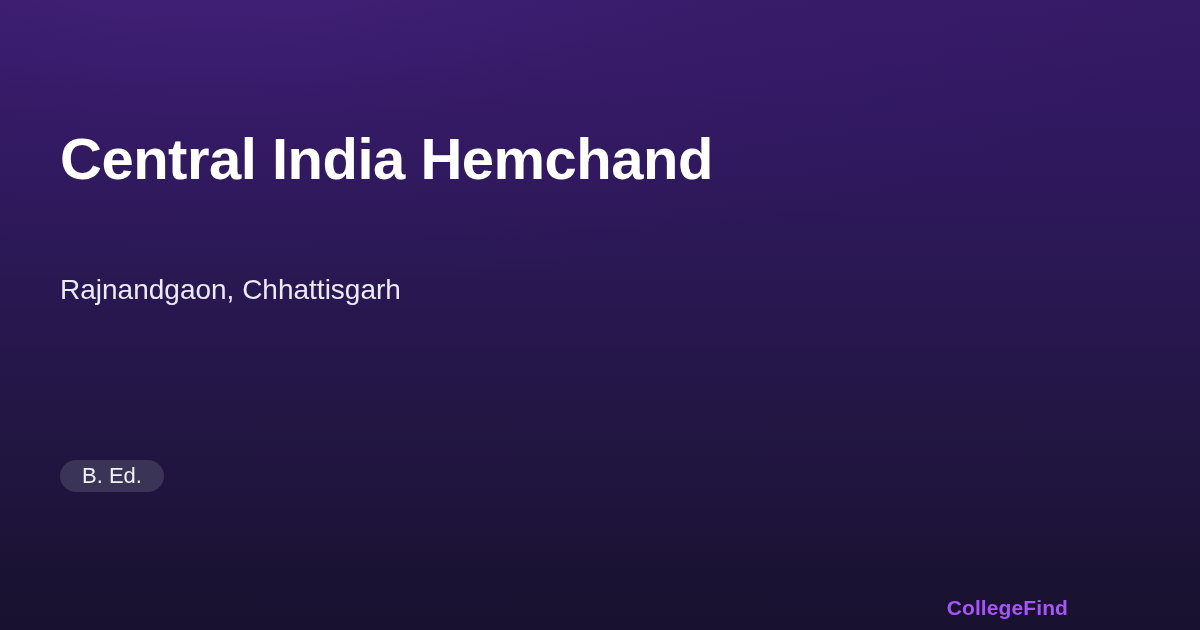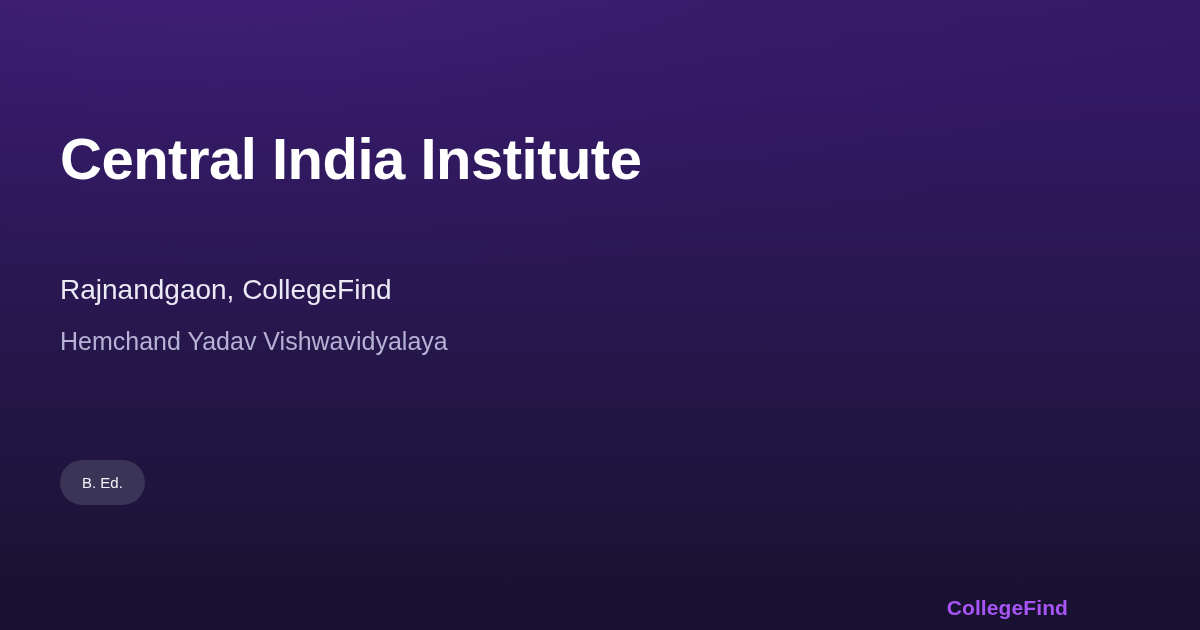--- a/index.html
+++ b/index.html
@@ -94,26 +94,26 @@
     display: flex;
     flex-direction: row;
     align-items: center;
     gap: 12px;
   }
 
   .course-tag {
     display: inline-flex;
     align-items: center;
     justify-content: center;
-    height: 45px;
+    height: 32px;
     padding: 0 22px;
     border-radius: 999px;
     background: #3a3457;
     color: #f2f1f8;
-    font-size: 15px;
+    font-size: 22px;
     font-weight: 400;
     line-height: 1;
     white-space: nowrap;
   }
 
   .brand {
     position: absolute;
     right: 132px;
     top: 596px;
     font-size: 21px;
@@ -123,25 +123,24 @@
     white-space: nowrap;
   }
 </style>
 </head>
 <body>
 
 <div class="og-card">
 
   <div class="content">
 
-    <h1 class="college-title">Central India Institute</h1>
+    <h1 class="college-title">Central India Hemchand</h1>
 
-    <div class="location-line">Rajnandgaon, CollegeFind</div>
+    <div class="location-line">Rajnandgaon, Chhattisgarh</div>
 
-    <div class="university-line">Hemchand Yadav Vishwavidyalaya</div>
 
     <div class="tag-row">
       <span class="course-tag">B. Ed.</span>
     </div>
 
   </div>
 
   <div class="brand">CollegeFind</div>
 
 </div>

